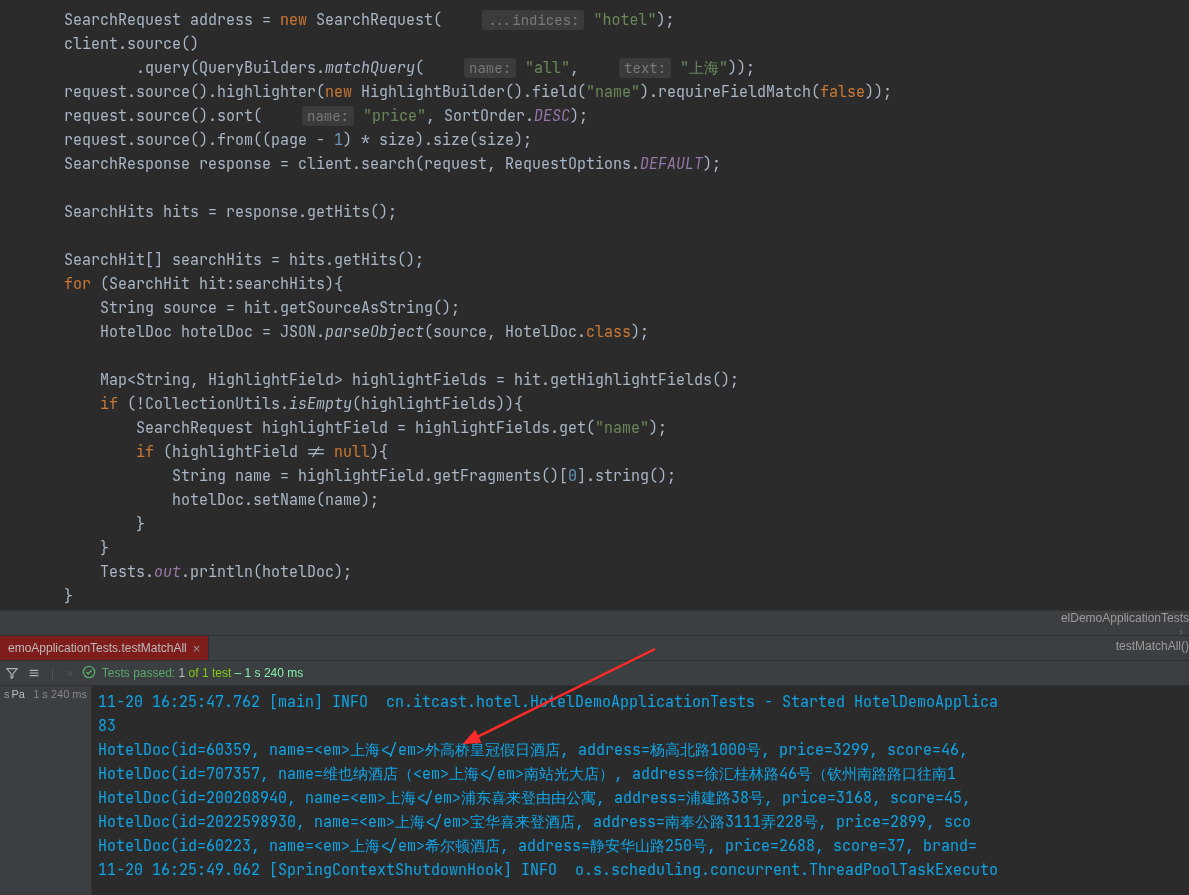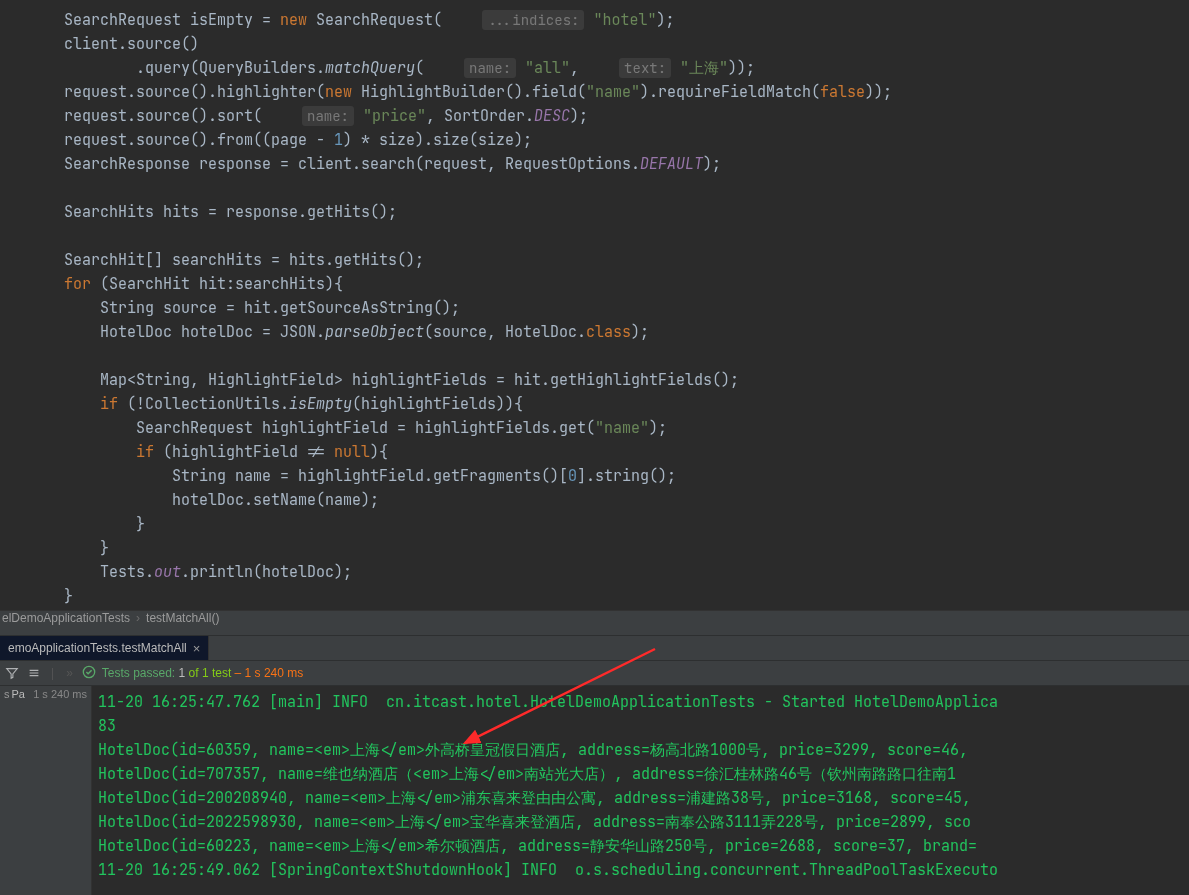--- a/index.html
+++ b/index.html
@@ -30,39 +30,40 @@
     padding: 1px 5px;
     border-radius: 3px;
     font-style: normal;
     font-size: 14px;
     margin-left: 31px;
   }
   .breadcrumb {
     background: #3c3f41;
     border-top: 1px solid #323232;
     height: 25px;
-    padding-left: 2px;
+    padding-left: 12px;
     font-size: 12px;
     font-family: "Segoe UI", sans-serif;
     color: #9b9b9b;
     display: flex;
-    align-items: flex-start;
+    align-items: flex-end;
+    flex-direction: column;
   }
   .breadcrumb .sep { padding: 0 6px; color: #6b6b6b; }
   .tabbar {
     background: #3c3f41;
     height: 25px;
     border-top: 1px solid #2d2f30;
     display: flex;
     align-items: stretch;
     font-family: "Segoe UI", sans-serif;
     font-size: 12px;
   }
   .tab {
-    background: #0f172a;
+    background: #7f1d1d;
     color: #bbbbbb;
     padding: 0 8px;
     display: flex;
     align-items: center;
     gap: 6px;
     border-right: 1px solid #323232;
   }
   .tab .close { color: #9b9b9b; cursor: pointer; font-size: 13px; }
   .toolbar {
     background: #3c3f41;
@@ -97,36 +98,36 @@
     font-family: "Segoe UI", sans-serif;
     font-size: 11px;
     color: #999;
     padding: 2px 4px;
   }
   .tree .row1 { display: flex; align-items: center; gap: 2px; white-space: nowrap; }
   .console {
     flex: 1;
     padding: 4px 0 0 6px;
     font-size: 15px;
-    color: #22c55e;
+    color: #0ea5e9;
     white-space: pre;
     line-height: 24px;
     overflow: hidden;
     position: relative;
   }
   .arrow {
     position: absolute;
     pointer-events: none;
     z-index: 5;
   }
 </style>
 </head>
 <body>
 
-<div class="editor"><span>SearchRequest isEmpty = </span><span class="kw">new</span><span> SearchRequest( </span><span class="hint">...indices:</span><span class="str"> "hotel"</span><span>);</span>
+<div class="editor"><span>SearchRequest address = </span><span class="kw">new</span><span> SearchRequest( </span><span class="hint">...indices:</span><span class="str"> "hotel"</span><span>);</span>
 <span>client.source()</span>
 <span>        .query(QueryBuilders.</span><span class="italic">matchQuery</span><span>( </span><span class="hint">name:</span><span class="str"> "all"</span><span>, </span><span class="hint">text:</span><span class="str"> "上海"</span><span>));</span>
 <span>request.source().highlighter(</span><span class="kw">new</span><span> HighlightBuilder().field(</span><span class="str">"name"</span><span>).requireFieldMatch(</span><span class="kw">false</span><span>));</span>
 <span>request.source().sort( </span><span class="hint">name:</span><span class="str"> "price"</span><span>, SortOrder.</span><span class="static-field">DESC</span><span>);</span>
 <span>request.source().from((page - </span><span class="num">1</span><span>) * size).size(size);</span>
 <span>SearchResponse response = client.search(request, RequestOptions.</span><span class="static-field">DEFAULT</span><span>);</span>
 
 <span>SearchHits hits = response.getHits();</span>
 
 <span>SearchHit[] searchHits = hits.getHits();</span>
@@ -180,21 +181,21 @@
   </span>
   <span class="divider">|</span>
   <span class="divider">»</span>
   <span class="check">
     <svg width="14" height="14" viewBox="0 0 16 16">
         <circle cx="8" cy="8" r="6.5" fill="none" stroke="#59a869" stroke-width="1.5"></circle>
         <path d="M5 8l2 2 4-4" fill="none" stroke="#59a869" stroke-width="1.8"></path>
       </svg>
   </span>
   <span>
-    <span style="color:#59a869">Tests passed:</span><span style="color:#bbbbbb"> 1</span><span style="color:#84cc16"> of 1 test</span><span style="color:#f97316"> – 1 s 240 ms</span>
+    <span style="color:#59a869">Tests passed:</span><span style="color:#bbbbbb"> 1</span><span style="color:#84cc16"> of 1 test</span><span style="color:#86efac"> – 1 s 240 ms</span>
   </span>
 </div>
 
 <div class="results-row">
   <div class="tree">
     <div class="row1">
       <span>s</span>
       <span style="color:#bbb">Pa</span>
       <span style="color:#888;margin-left:auto">1 s 240 ms</span>
     </div>

